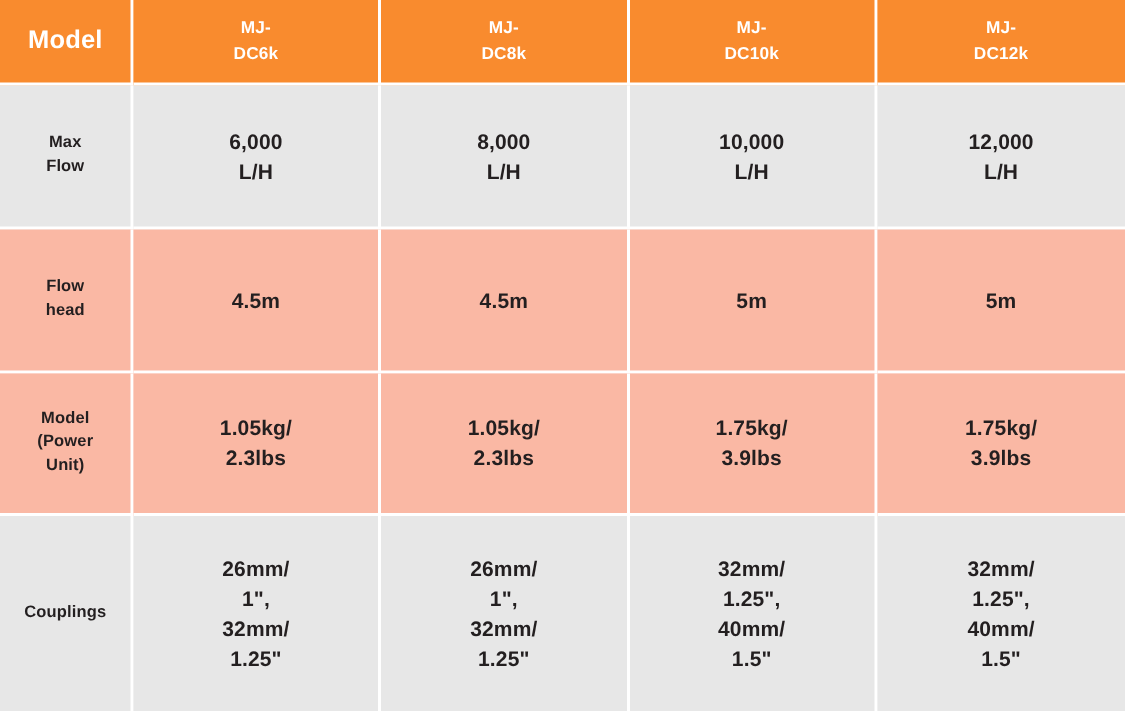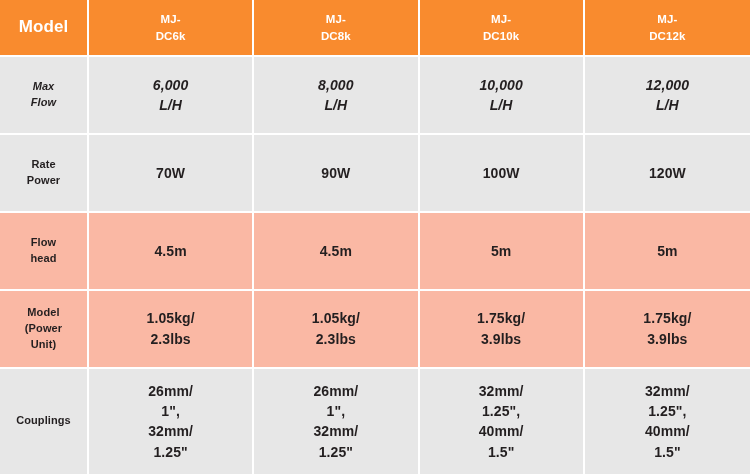--- a/index.html
+++ b/index.html
@@ -58,21 +58,21 @@
     color: #231f20;
     font-size: 14px;
   }
   tbody td.rowhead {
     font-size: 11px;
   }
 
   tbody tr.band-gray td { background: #E7E7E7; }
   tbody tr.band-pink td { background: #FAB8A4; }
 
-  tbody tr.r-max     td { height: 58px; font-style: italic; }
+  tbody tr.r-max     td { height: 58px; }
   tbody tr.r-volt    td { height: 58px; }
   tbody tr.r-power   td { height: 58px; }
   tbody tr.r-head    td { height: 58px; }
   tbody tr.r-dims    td { height: 58px; }
   tbody tr.r-weight  td { height: 58px; }
   tbody tr.r-coup    td { height: 71px; border-bottom: none; }
 
   .line { display: block; white-space: nowrap; }
 </style>
 </head>
@@ -128,38 +128,20 @@
         <span class="line">10,000</span>
         <span class="line">L/H</span>
       </td>
       <td>
         <span class="line">12,000</span>
         <span class="line">L/H</span>
       </td>
     </tr>
 
 
-    <tr class="band-gray r-power">
-      <td class="rowhead">
-        <span class="line">Rate</span>
-        <span class="line">Power</span>
-      </td>
-      <td>
-        <span class="line">70W</span>
-      </td>
-      <td>
-        <span class="line">90W</span>
-      </td>
-      <td>
-        <span class="line">100W</span>
-      </td>
-      <td>
-        <span class="line">120W</span>
-      </td>
-    </tr>
 
     <tr class="band-pink r-head">
       <td class="rowhead">
         <span class="line">Flow</span>
         <span class="line">head</span>
       </td>
       <td>
         <span class="line">4.5m</span>
       </td>
       <td>

